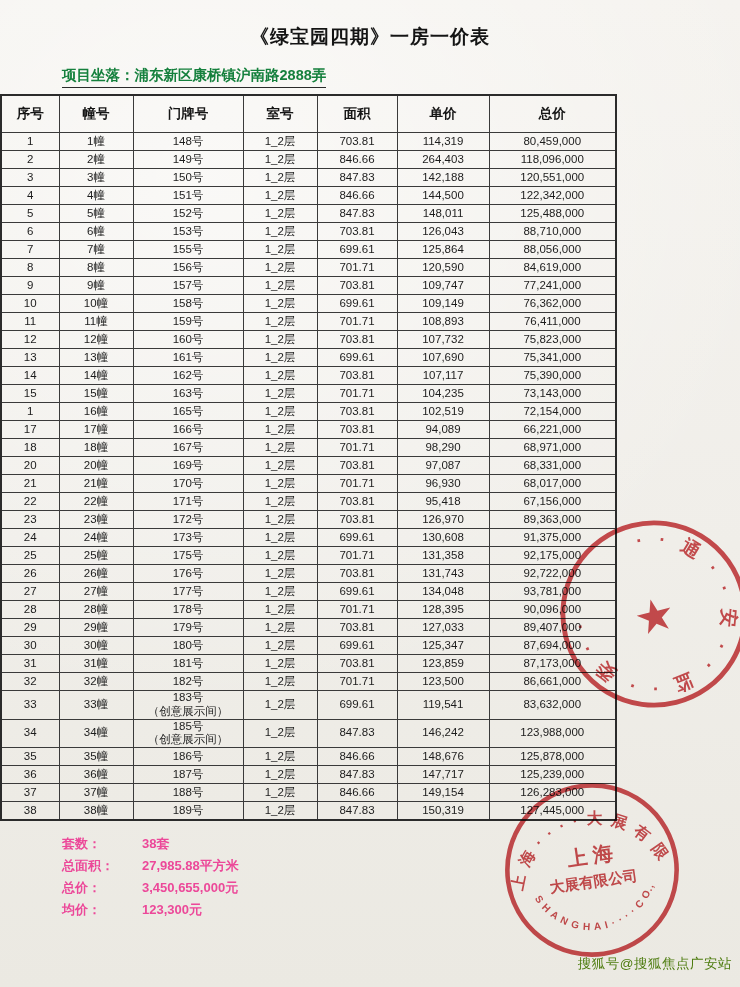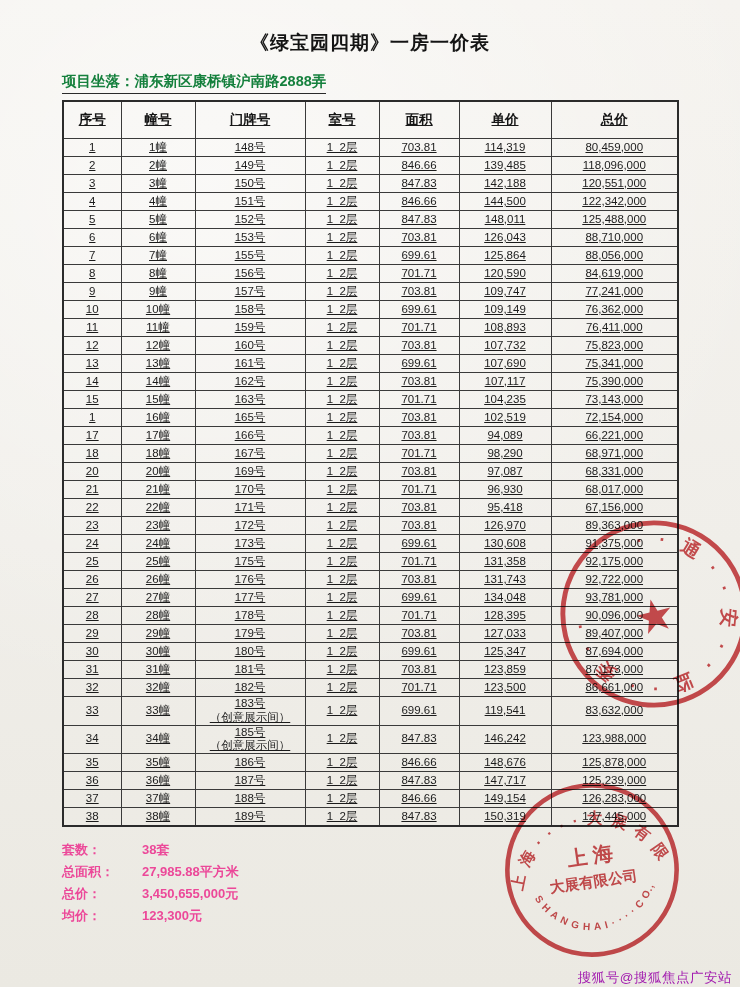--- a/index.html
+++ b/index.html
@@ -4,51 +4,51 @@
 <style>
   html,body{margin:0;padding:0;}
   body{
     width:740px;height:987px;position:relative;overflow:hidden;
     font-family:"Liberation Sans","DejaVu Sans",sans-serif;
     color:#1b1b1b;
     background:
       radial-gradient(130% 90% at 28% 18%, rgba(255,255,255,.55), rgba(255,255,255,0) 60%),
       linear-gradient(180deg,#f5f3ef 0%,#f0eee9 55%,#ebe9e2 100%);
   }
-  .page{padding-top:30px;}
+  .page{padding-top:24px;}
   .doc-title{
     text-align:center;font-size:19px;font-weight:bold;letter-spacing:1px;
     color:#141414;
   }
   .location-line{margin:16px 0 6px 62px;}
   .location-text{
     display:inline-block;font-size:14.5px;font-weight:bold;
     border-bottom:1.5px solid #2a2a2a;padding-bottom:2px;color:#15803d;
   }
   table.price-table{
-    margin-left:62px;border-collapse:collapse;table-layout:fixed;width:615px;
-    border:2px solid #2b2b2b;background:transparent;text-decoration:underline;
+    border-collapse:collapse;table-layout:fixed;width:615px;
+    border:2px solid #2b2b2b;background:transparent;
   }
   .price-table th,.price-table td{
     border:1px solid #3a3a3a;text-align:center;vertical-align:middle;
     padding:0 2px;overflow:hidden;
   }
   .price-table th{height:36px;font-size:13.5px;font-weight:bold;color:#151515;}
   .price-table td{height:17px;font-size:11.5px;line-height:1.2;white-space:pre-line;color:#1c1c1c;}
   .summary{margin:12px 0 0 62px;}
   .sum-line{font-size:13px;font-weight:bold;line-height:22px;color:#ec4899;}
   .sum-label{display:inline-block;width:80px;}
   .stamp{
     position:absolute;mix-blend-mode:multiply;opacity:.82;pointer-events:none;
   }
   .stamp svg{display:block;}
   .stamp1{left:556px;top:516px;transform:rotate(-14deg);}
   .stamp2{left:500px;top:778px;transform:rotate(-8deg);}
   .watermark{
-    position:absolute;right:8px;bottom:0;font-size:13.5px;color:#a21caf;
+    position:absolute;right:8px;bottom:14px;font-size:13.5px;color:#4d7c0f;
     letter-spacing:.5px;
   }
 </style>
 </head>
 <body>
 
 <div class="page">
 
   <div class="doc-title">《绿宝园四期》一房一价表</div>
 
@@ -86,21 +86,21 @@
           <td>703.81</td>
           <td>114,319</td>
           <td>80,459,000</td>
         </tr>
         <tr>
           <td>2</td>
           <td>2幢</td>
           <td>149号</td>
           <td>1_2层</td>
           <td>846.66</td>
-          <td>139,485</td>
+          <td>264,403</td>
           <td>118,096,000</td>
         </tr>
         <tr>
           <td>3</td>
           <td>3幢</td>
           <td>150号</td>
           <td>1_2层</td>
           <td>847.83</td>
           <td>142,188</td>
           <td>120,551,000</td>

